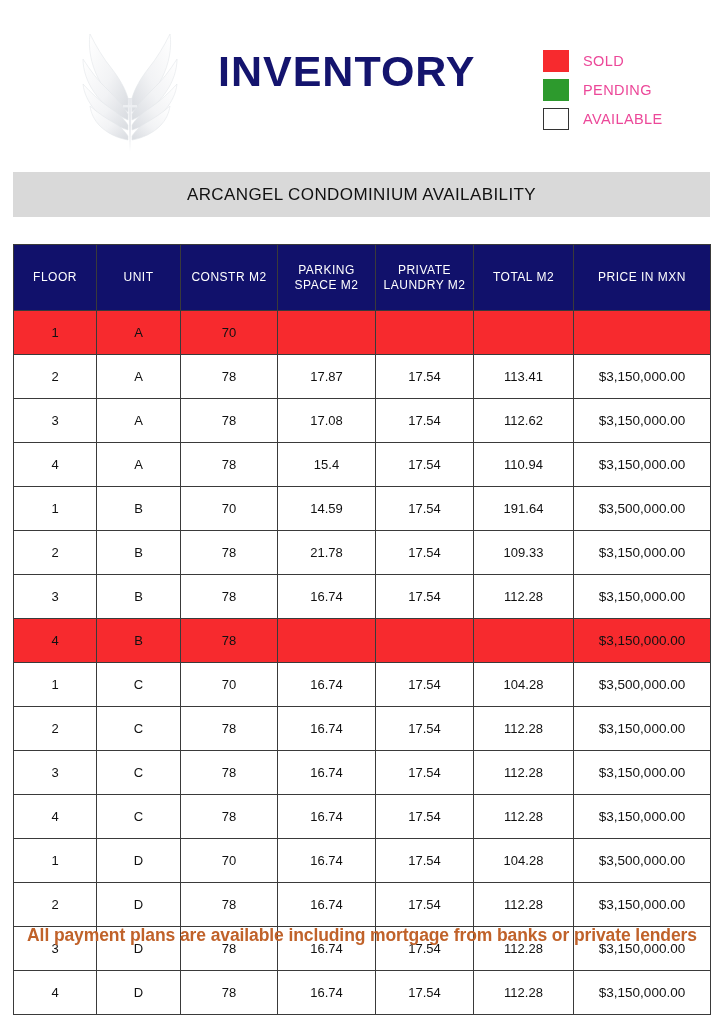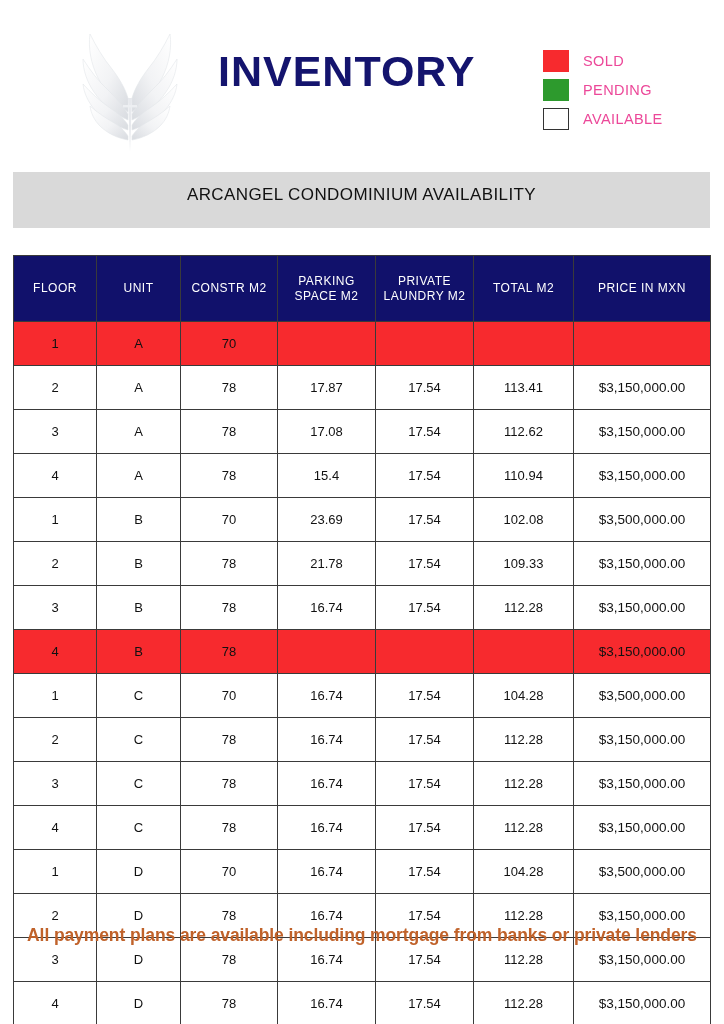--- a/index.html
+++ b/index.html
@@ -36,21 +36,21 @@
   }
   .legend-label{
     font-size:14.5px;color:#ec4899;letter-spacing:.4px;
   }
   
   .table-wrap{
     position:absolute;left:13px;top:172px;width:697px;
   }
   .table-title{
     background:#D9D9D9;
-    height:56px;line-height:45px;
+    height:45px;line-height:45px;
     text-align:center;
     font-size:17px;letter-spacing:.4px;
     color:#111;
   }
   table{
     border-collapse:collapse;
     width:697px;
     table-layout:fixed;
     margin-top:27px;
   }
@@ -209,23 +209,23 @@
           <td>78</td>
           <td>15.4</td>
           <td>17.54</td>
           <td>110.94</td>
           <td class="price">$3,150,000.00</td>
         </tr>
         <tr>
           <td>1</td>
           <td>B</td>
           <td>70</td>
-          <td>23.69</td>
-          <td>17.54</td>
-          <td>102.08</td>
+          <td>14.59</td>
+          <td>17.54</td>
+          <td>191.64</td>
           <td class="price">$3,500,000.00</td>
         </tr>
         <tr>
           <td>2</td>
           <td>B</td>
           <td>78</td>
           <td>21.78</td>
           <td>17.54</td>
           <td>109.33</td>
           <td class="price">$3,150,000.00</td>

